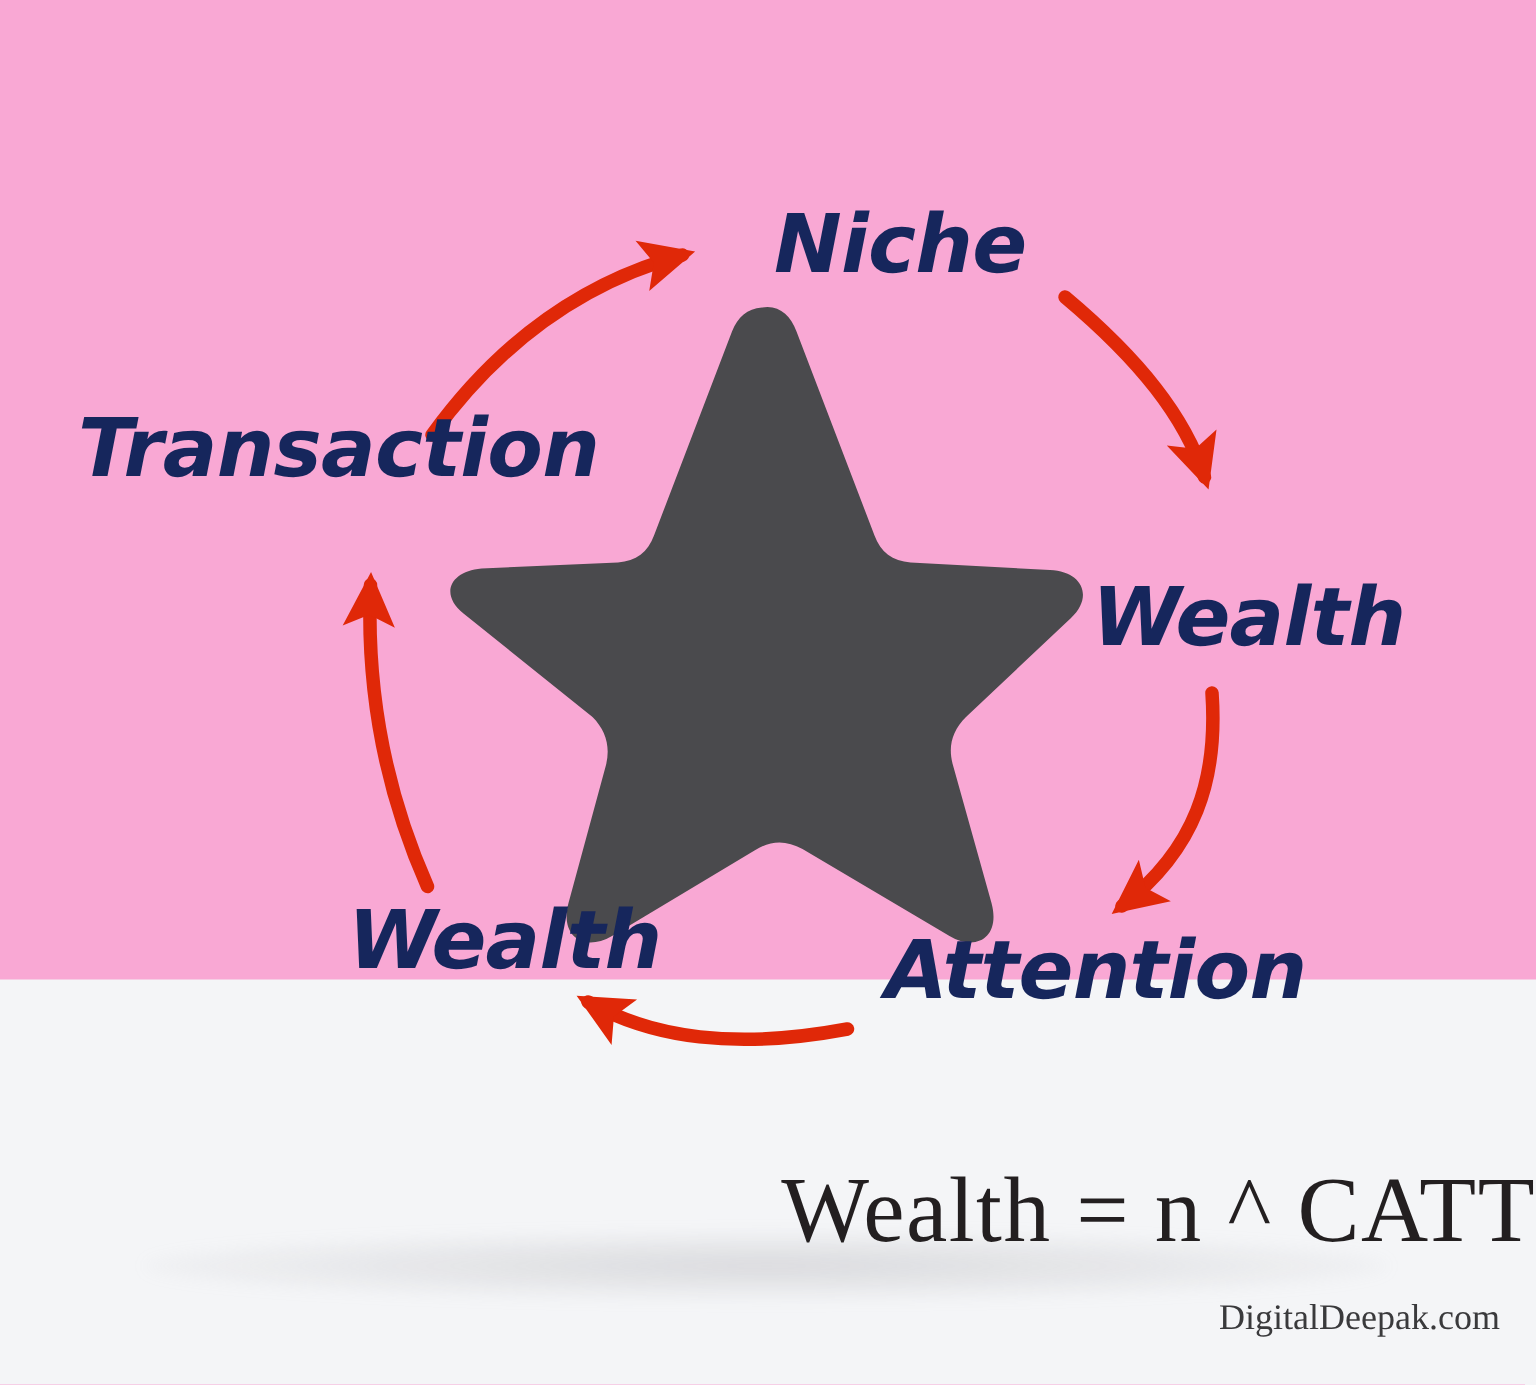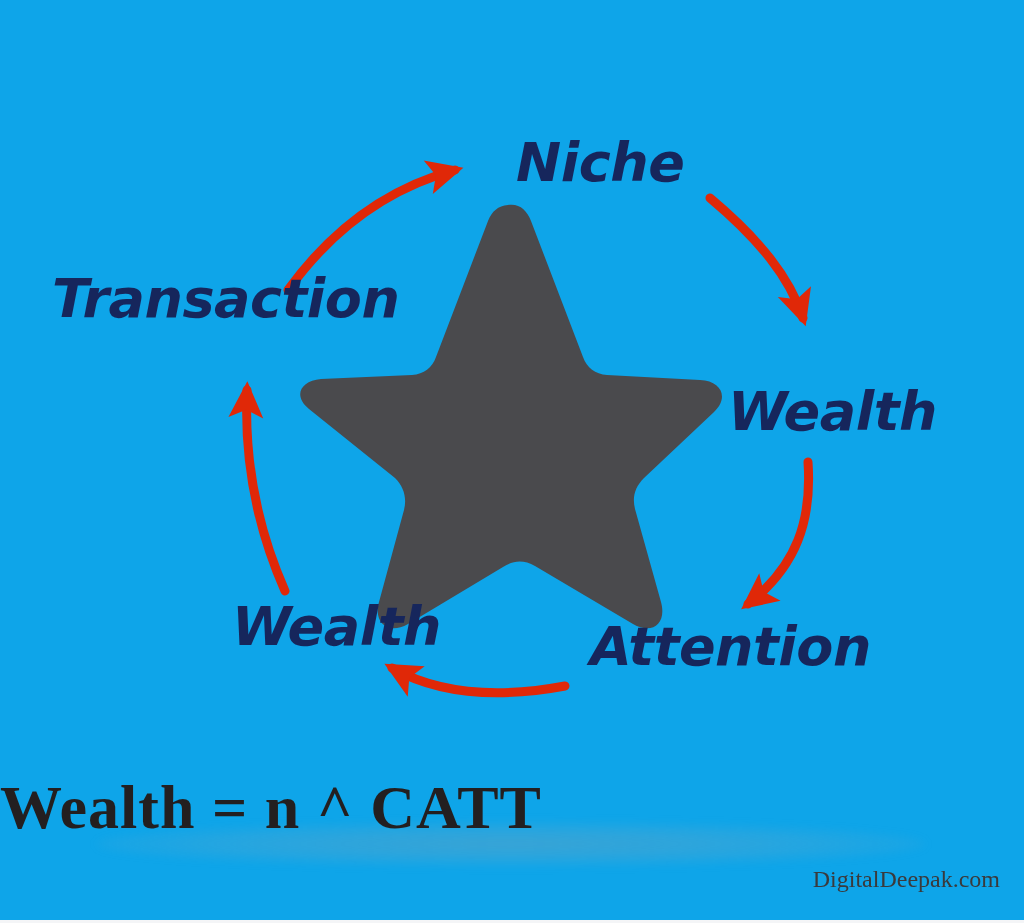--- a/index.html
+++ b/index.html
@@ -9,22 +9,22 @@
   body {
     width: 1024px;
     height: 923px;
     background: #f4f5f7;
     font-family: "Liberation Sans", sans-serif;
     overflow: hidden;
   }
   #diagram-root {
     position: relative;
     width: 1024px;
-    height: 920px;
-    background: #0ea5e9;
+    height: 653px;
+    background: #f9a8d4;
   }
   
   .ground-shadow {
     position: absolute;
     left: 96px;
     top: 822px;
     width: 830px;
     height: 44px;
     border-radius: 50%;
     background: radial-gradient(ellipse at 50% 50%,
@@ -60,23 +60,23 @@
   #label-attention   { left: 590px; top: 620px; }
   #label-trust       { left: 232px; top: 600px; }
   #label-transaction { left: 52px;  top: 272px; }
 
   
   .formula {
     position: absolute;
     left: 0;
     top: 772px;
     width: 1024px;
-    text-align: left;
+    text-align: right;
     font-family: "Liberation Serif", "DejaVu Serif", serif;
-    font-weight: 700;
+    font-weight: 400;
     font-size: 62px;
     color: #231f20;
     letter-spacing: 1px;
     white-space: nowrap;
   }
   
   .credit {
     position: absolute;
     right: 24px;
     top: 866px;

